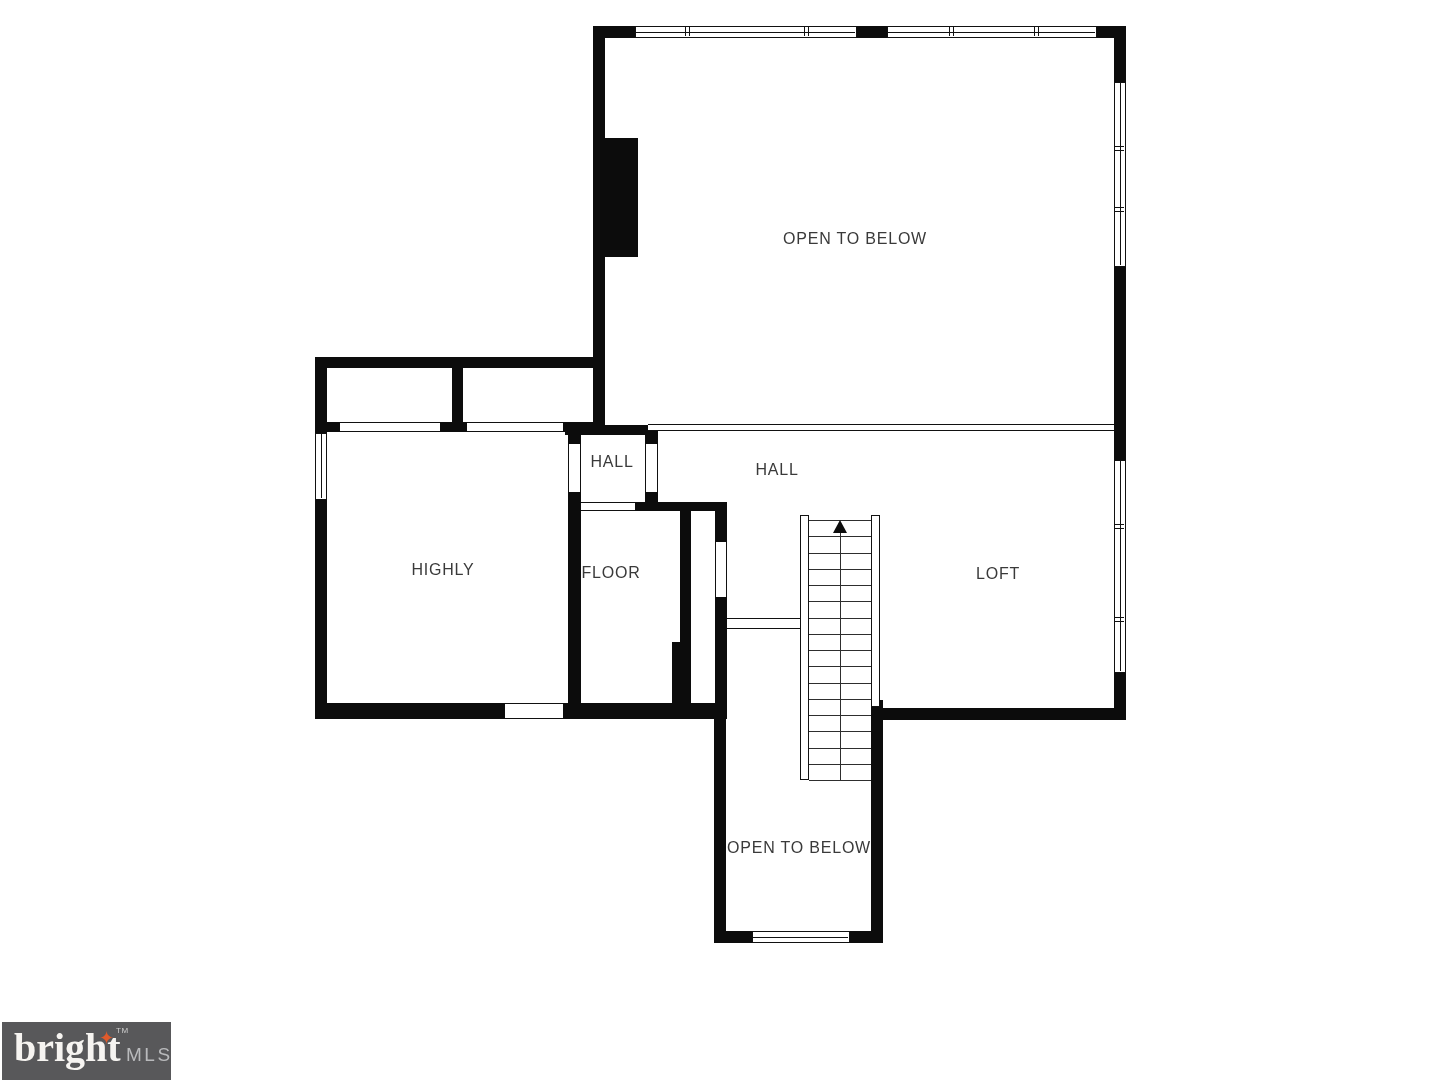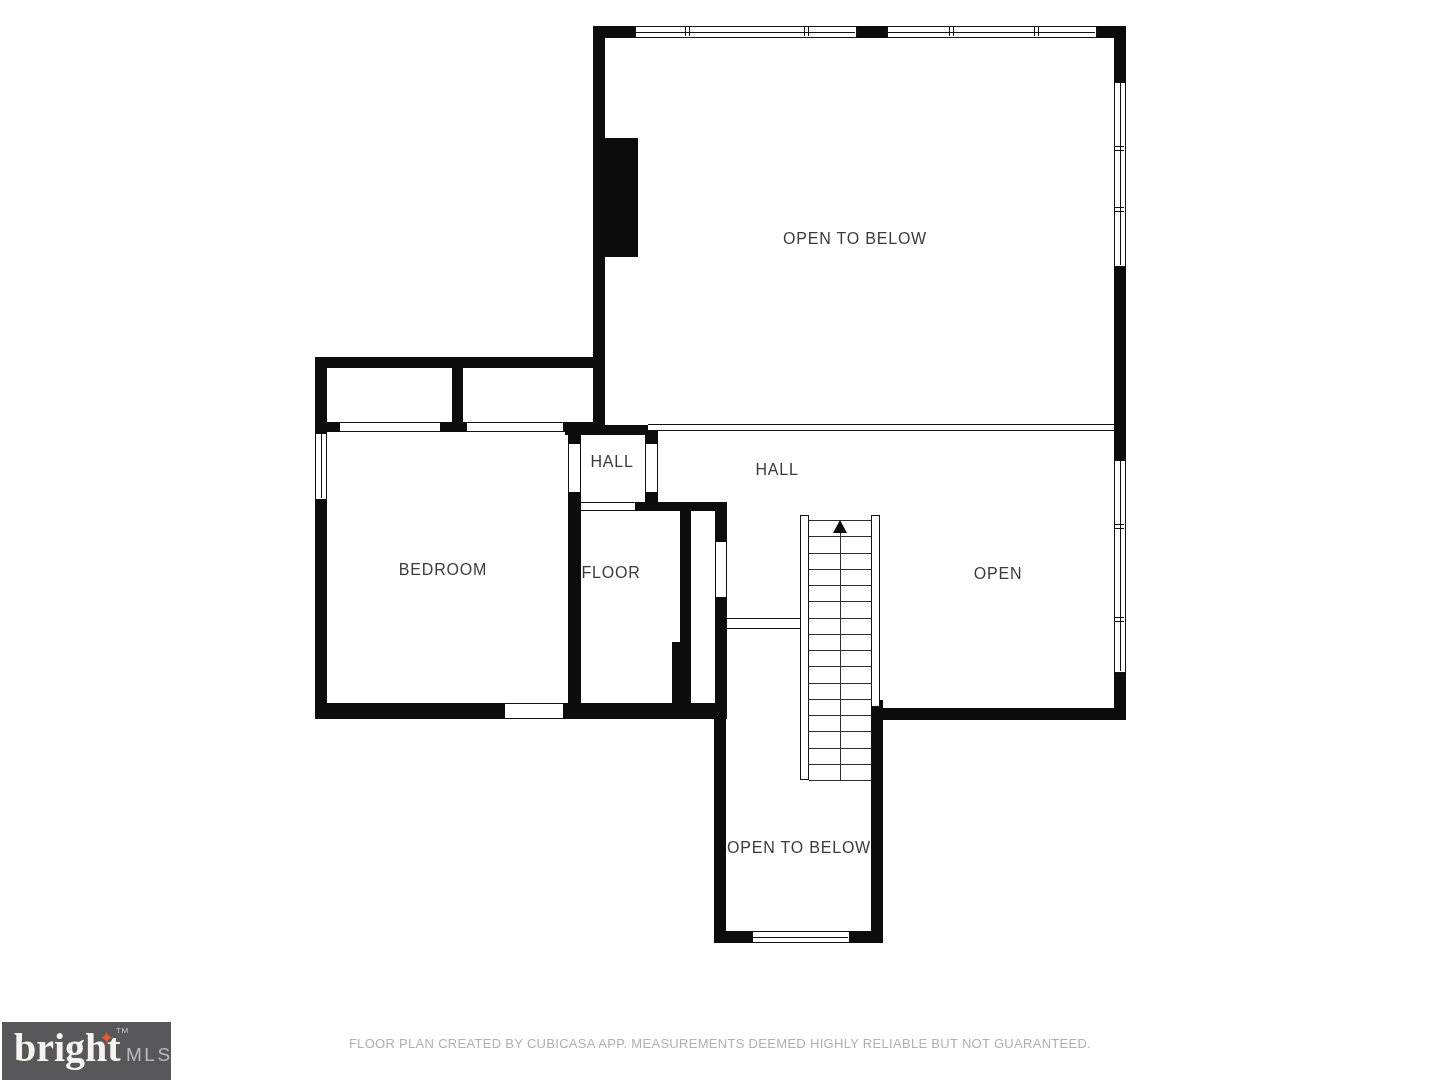--- a/index.html
+++ b/index.html
@@ -130,26 +130,25 @@
       <div class="tread" style="left: 809px; top: 748px; width: 62px; height: 1px;"></div>
       <div class="tread" style="left: 809px; top: 764px; width: 62px; height: 1px;"></div>
       <div class="tread" style="left: 809px; top: 780px; width: 62px; height: 1px;"></div>
       <div class="stair-center" style="left: 840px; top: 530px; width: 1px; height: 250px;"></div>
       <div class="up-arrow" style="left: 833px; top: 520px; width: 0px; height: 0px;"></div>
     </div>
 
   <div class="room-label" style="left:855px;top:239px">OPEN TO BELOW</div>
   <div class="room-label" style="left:612px;top:462px">HALL</div>
   <div class="room-label" style="left:777px;top:470px">HALL</div>
-  <div class="room-label" style="left:443px;top:570px">BEDROOM</div>
+  <div class="room-label" style="left:443px;top:570px">HIGHLY</div>
   <div class="room-label" style="left:611px;top:573px">FLOOR</div>
-  <div class="room-label" style="left:998px;top:574px">OPEN</div>
+  <div class="room-label" style="left:998px;top:574px">LOFT</div>
   <div class="room-label" style="left:799px;top:848px">OPEN TO BELOW</div>
 
-  <div id="footer">FLOOR PLAN CREATED BY CUBICASA APP. MEASUREMENTS DEEMED HIGHLY RELIABLE BUT NOT GUARANTEED.</div>
 
   <div id="logo">
     <span class="brand">bright</span>
     <span class="star">✦</span>
     <span class="tm">TM</span>
     <span class="mls">MLS</span>
   </div>
 </div>
 
 </body></html>

